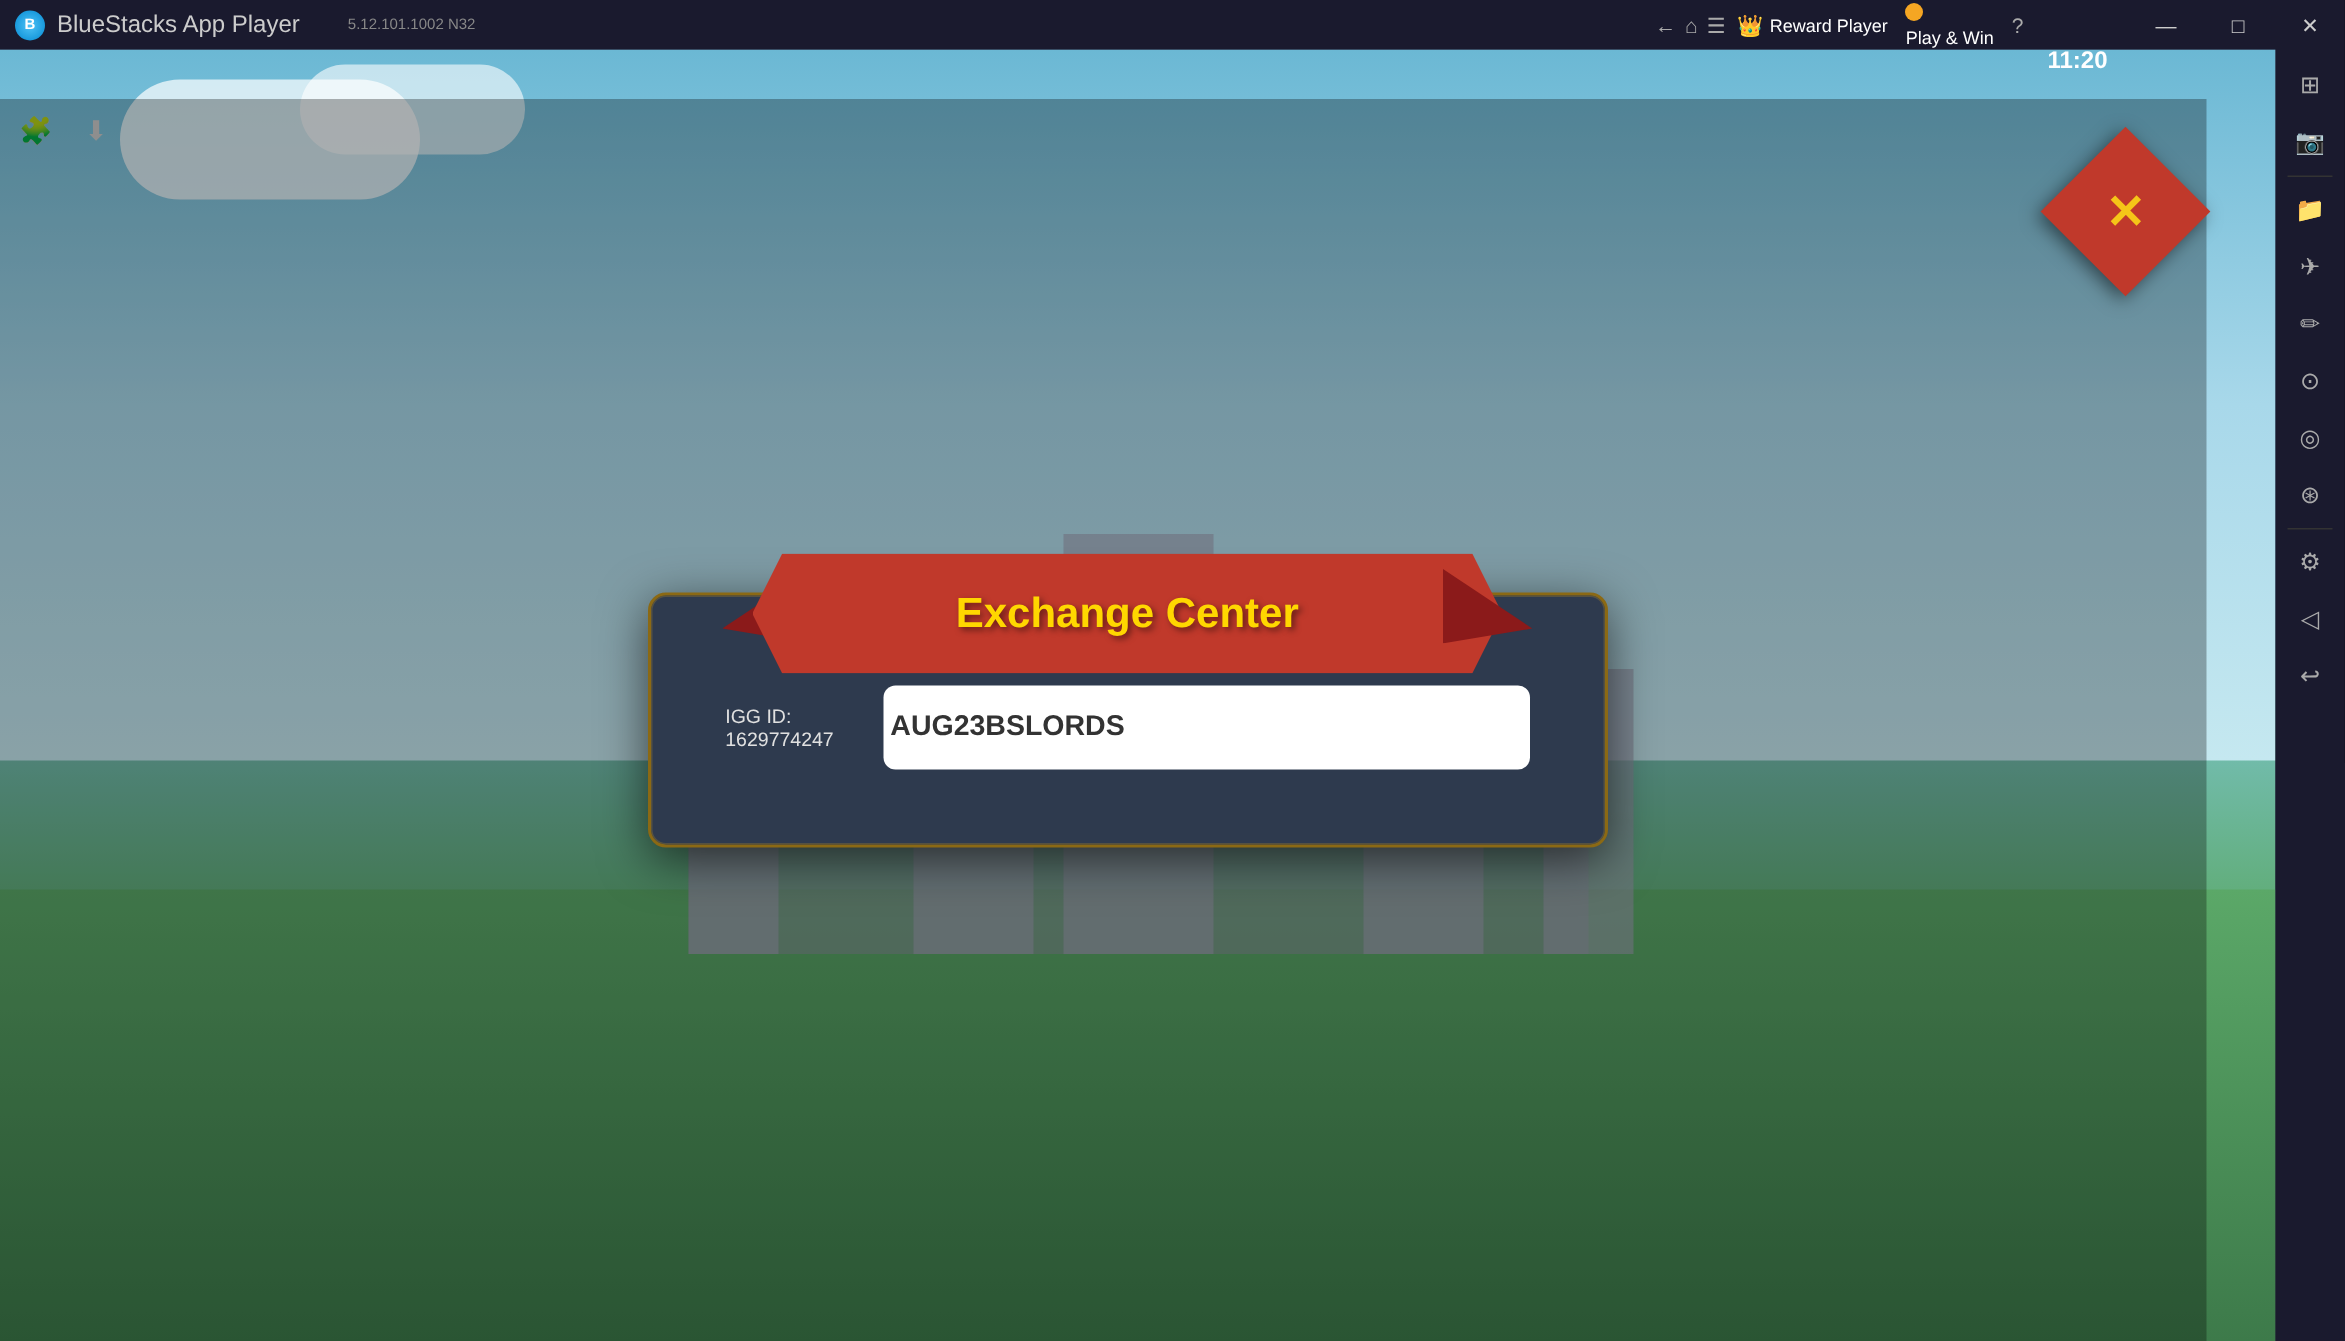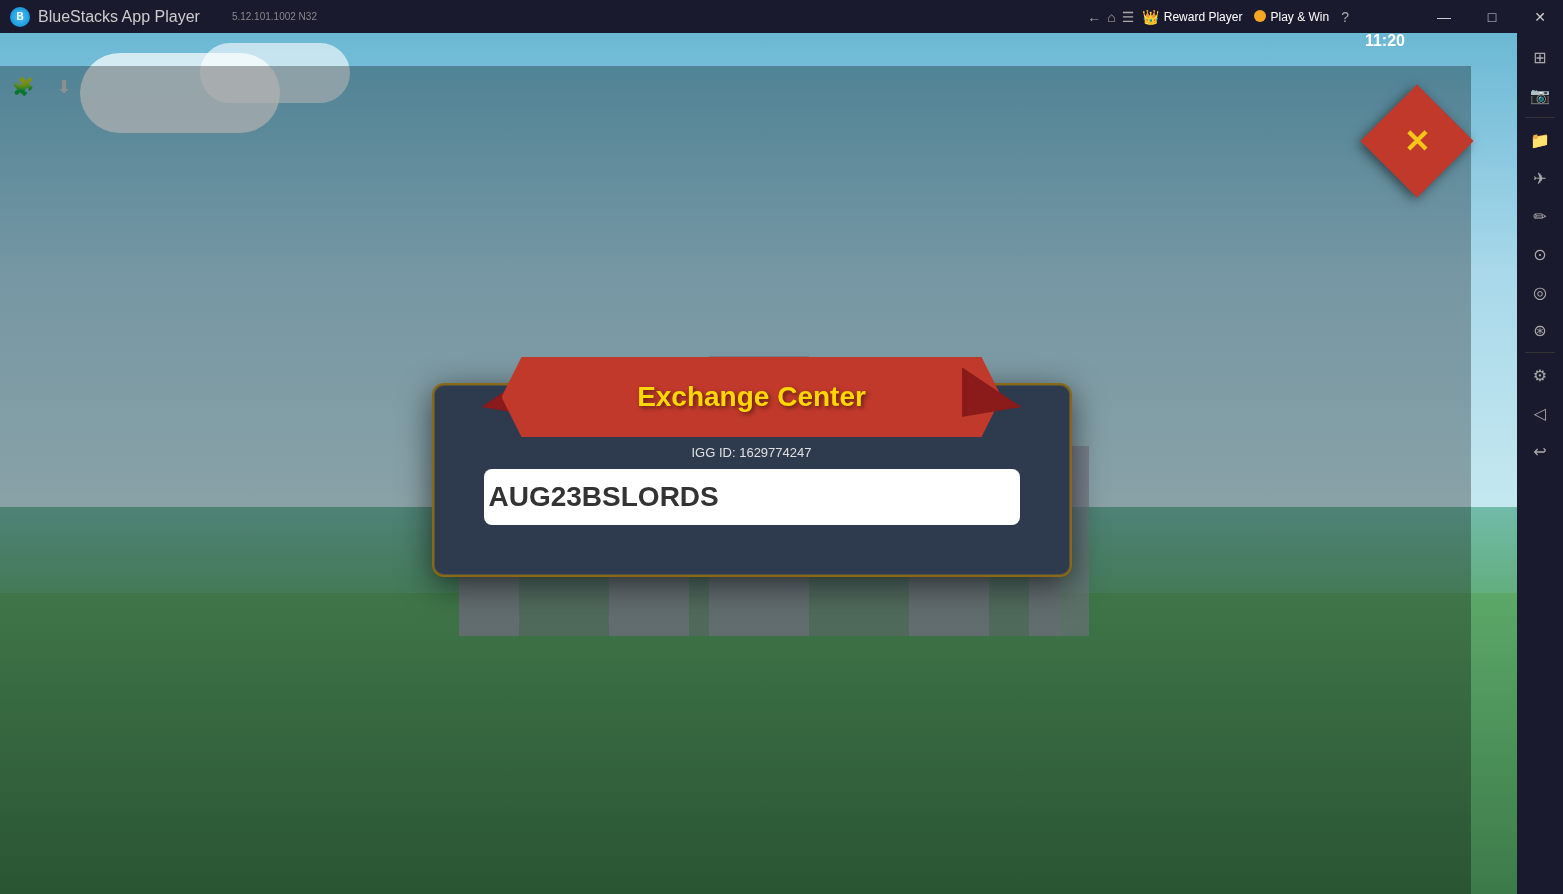--- a/index.html
+++ b/index.html
@@ -79,20 +79,21 @@
     }
     #play-win-btn {
       display: flex;
       align-items: flex-start;
       gap: 4px;
       background: transparent;
       border: none;
       color: #fff;
       font-size: 12px;
       cursor: pointer;
+      flex-direction: column;
     }
     #play-win-circle {
       width: 12px; height: 12px;
       background: #f5a623;
       border-radius: 50%;
     }
     #titlebar-right {
       display: flex;
       align-items: center;
       gap: 2px;
@@ -267,21 +268,21 @@
 
     
     #exchange-dialog {
       position: relative;
       width: 640px;
       background: #2e3a4e;
       border: 2px solid #8b6914;
       border-radius: 12px;
       padding: 60px 50px 50px 50px;
       display: flex;
-      flex-direction: column;
+      flex-direction: row;
       align-items: center;
       gap: 9px;
       box-shadow: 0 8px 32px rgba(0,0,0,0.6), inset 0 0 0 1px rgba(180,140,40,0.3);
       margin-left: 32px;
     }
 
     
     #dialog-banner {
       position: absolute;
       top: -28px;
@@ -335,21 +336,21 @@
     }
 
     
     #code-input {
       width: 100%;
       height: 56px;
       background: white;
       border: none;
       border-radius: 8px;
       padding: 0 5px;
-      font-size: 28px;
+      font-size: 19px;
       font-weight: bold;
       color: #333;
       outline: none;
     }
 
     
     #claim-btn {
       width: 200px;
       height: 56px;
       background: linear-gradient(180deg, #f5c842 0%, #e8a020 50%, #d4901a 100%);

